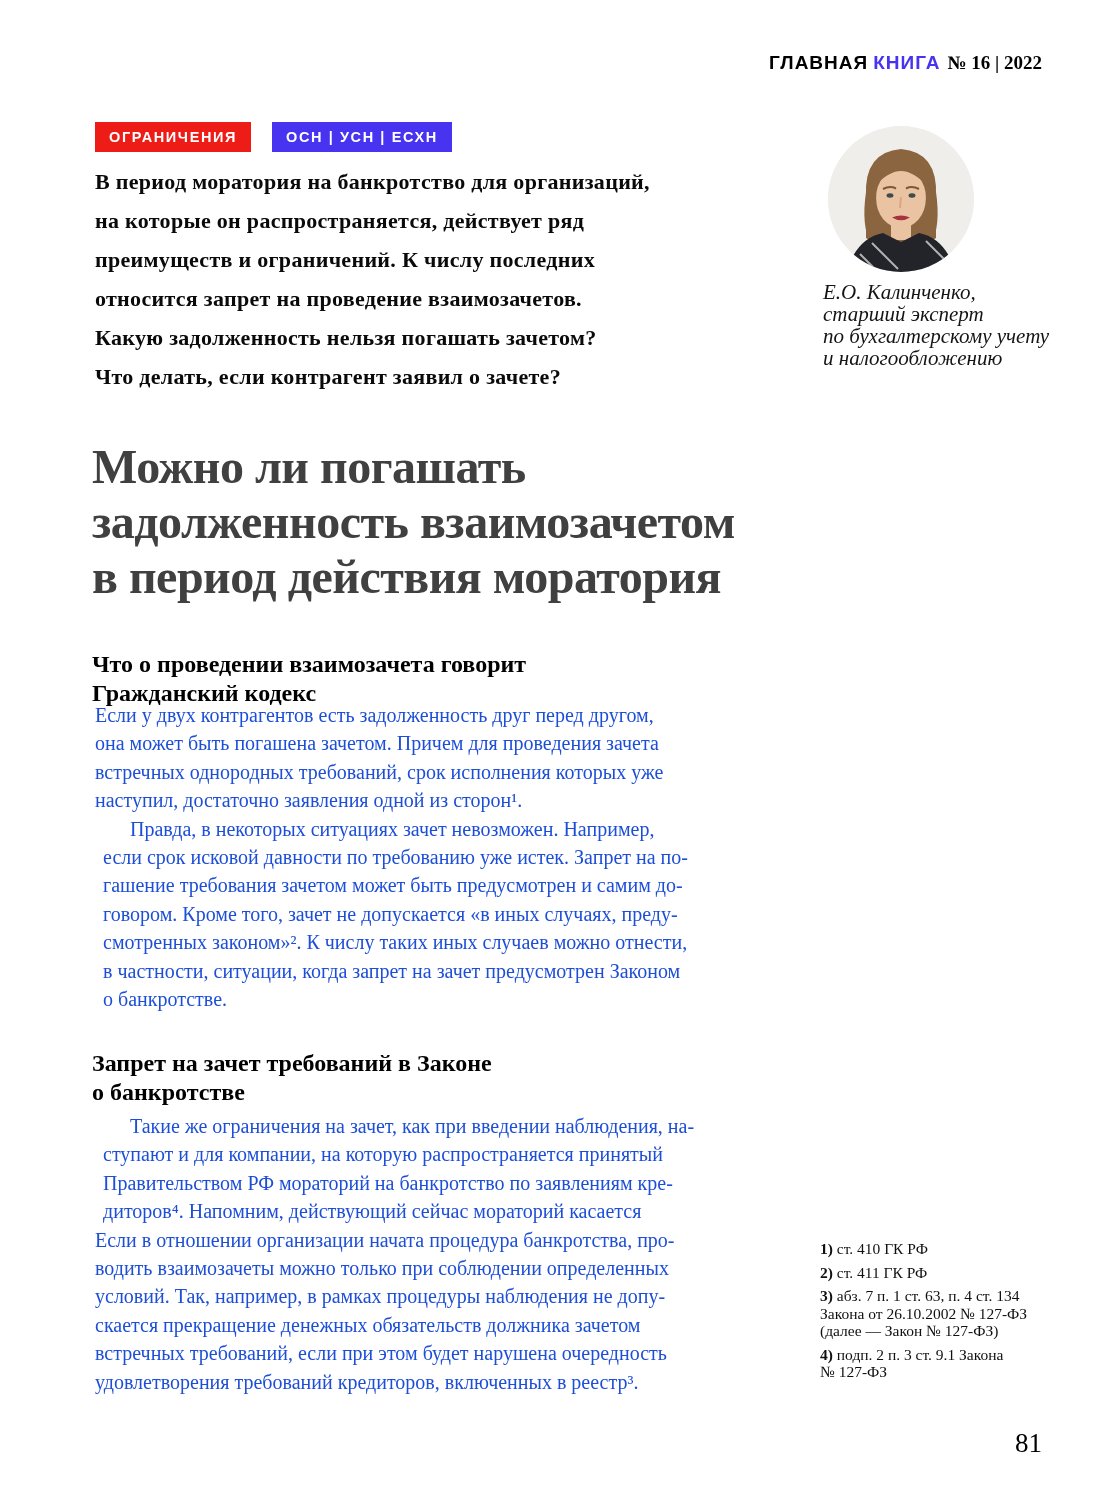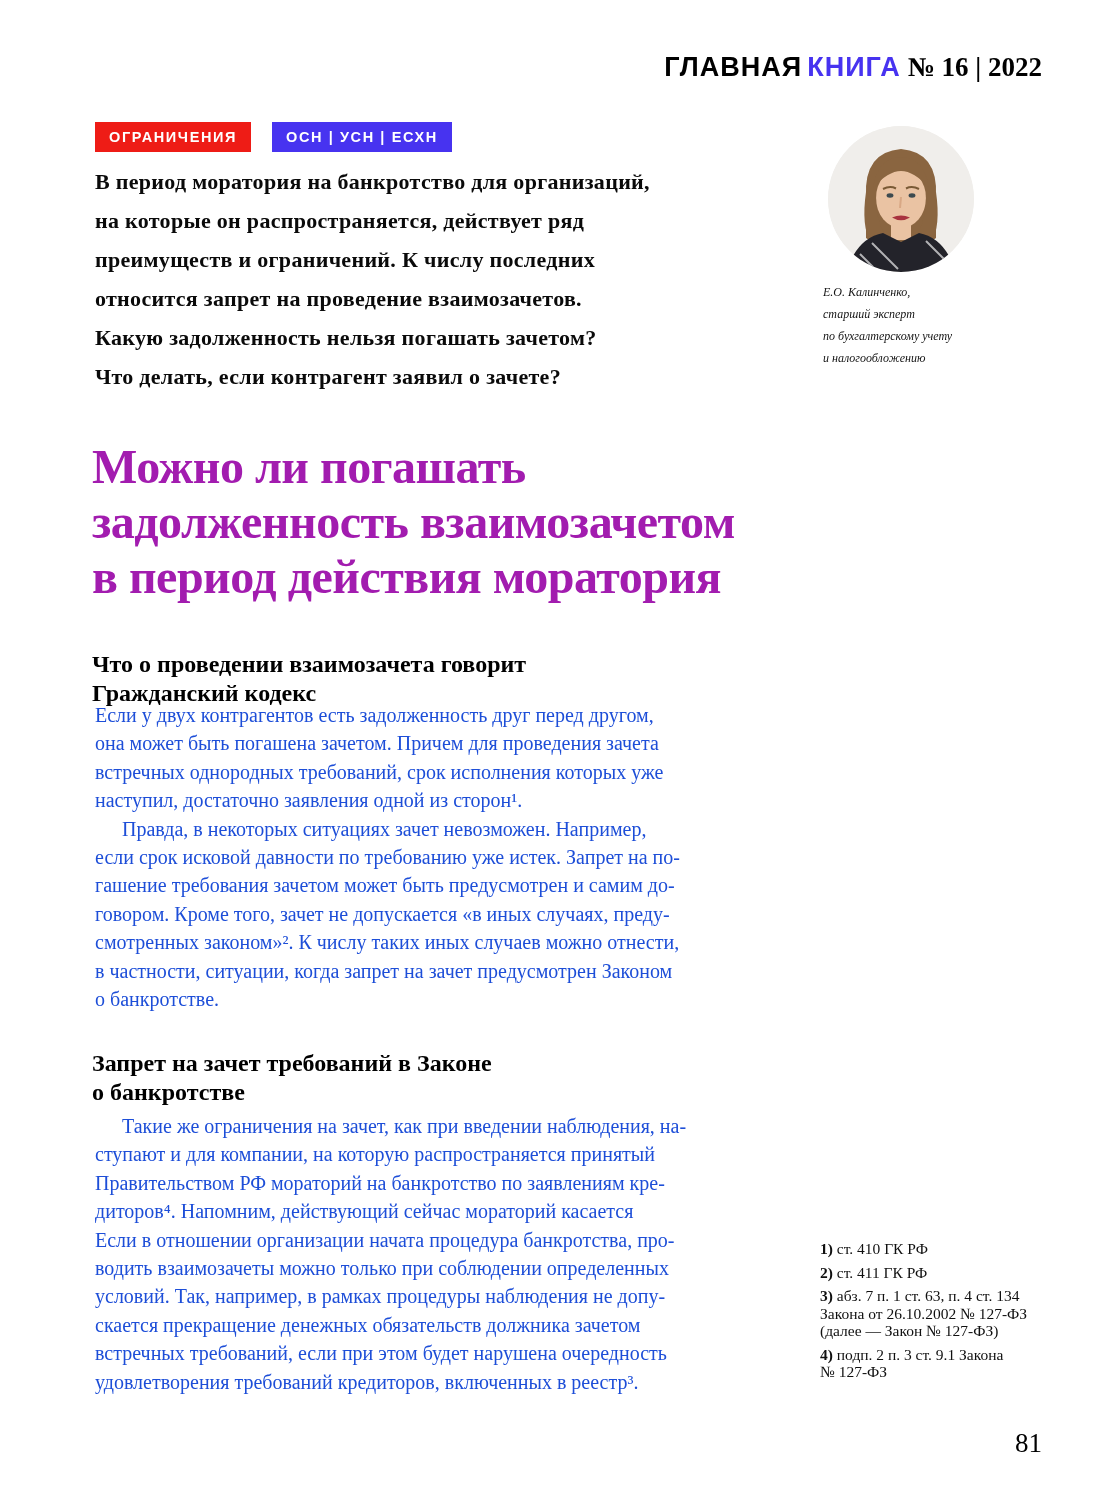--- a/index.html
+++ b/index.html
@@ -17,21 +17,21 @@
     font-family: "Liberation Serif", serif;
     color: var(--text);
     overflow: hidden;
   }
 
   
   .masthead {
     position: absolute;
     top: 52px;
     right: 62px;
-    font-size: 27px;
+    font-size: 19px;
     font-weight: bold;
     white-space: nowrap;
     color: #000;
   }
   .brand-main, .brand-accent {
     font-family: "Liberation Sans", sans-serif;
     letter-spacing: 1px;
   }
   .brand-accent { color: var(--accent-blue); margin-left: 5px; }
   .issue { font-family: "Liberation Serif", serif; margin-left: 7px; }
@@ -84,38 +84,38 @@
     overflow: hidden;
     background: #f0eeeb;
   }
   .author-photo svg { display: block; }
   .author-caption {
     position: absolute;
     left: 823px;
     top: 281px;
     width: 230px;
     font-style: italic;
-    font-size: 12px;
+    font-size: 21px;
     line-height: 22px;
     white-space: pre-line;
     color: #141414;
   }
 
   
   .article-title {
     position: absolute;
     left: 92px;
     top: 407px;
     width: 940px;
     font-size: 48px;
     line-height: 55px;
     font-weight: bold;
     letter-spacing: -0.5px;
     white-space: pre-line;
-    color: #a21caf;
+    color: #404040;
   }
 
   
   .section-heading {
     position: absolute;
     left: 92px;
     width: 700px;
     font-size: 24px;
     line-height: 29.5px;
     font-weight: bold;
@@ -130,21 +130,21 @@
     position: absolute;
     left: 95px;
     width: 700px;
     font-size: 20px;
     line-height: 28.4px;
     color: #1d4ed8;
   }
   .body-1 { top: 701px; }
   .body-2 { top: 1112px; }
   .para { margin: 0; white-space: pre-line; }
-  .para.indent { text-indent: 27px; }
+  .para.indent { text-indent: 27px; margin-left: 8px; }
 
   
   .footnotes {
     position: absolute;
     left: 820px;
     top: 1240px;
     width: 240px;
     font-size: 15.5px;
     line-height: 17.5px;
     color: #101010;

